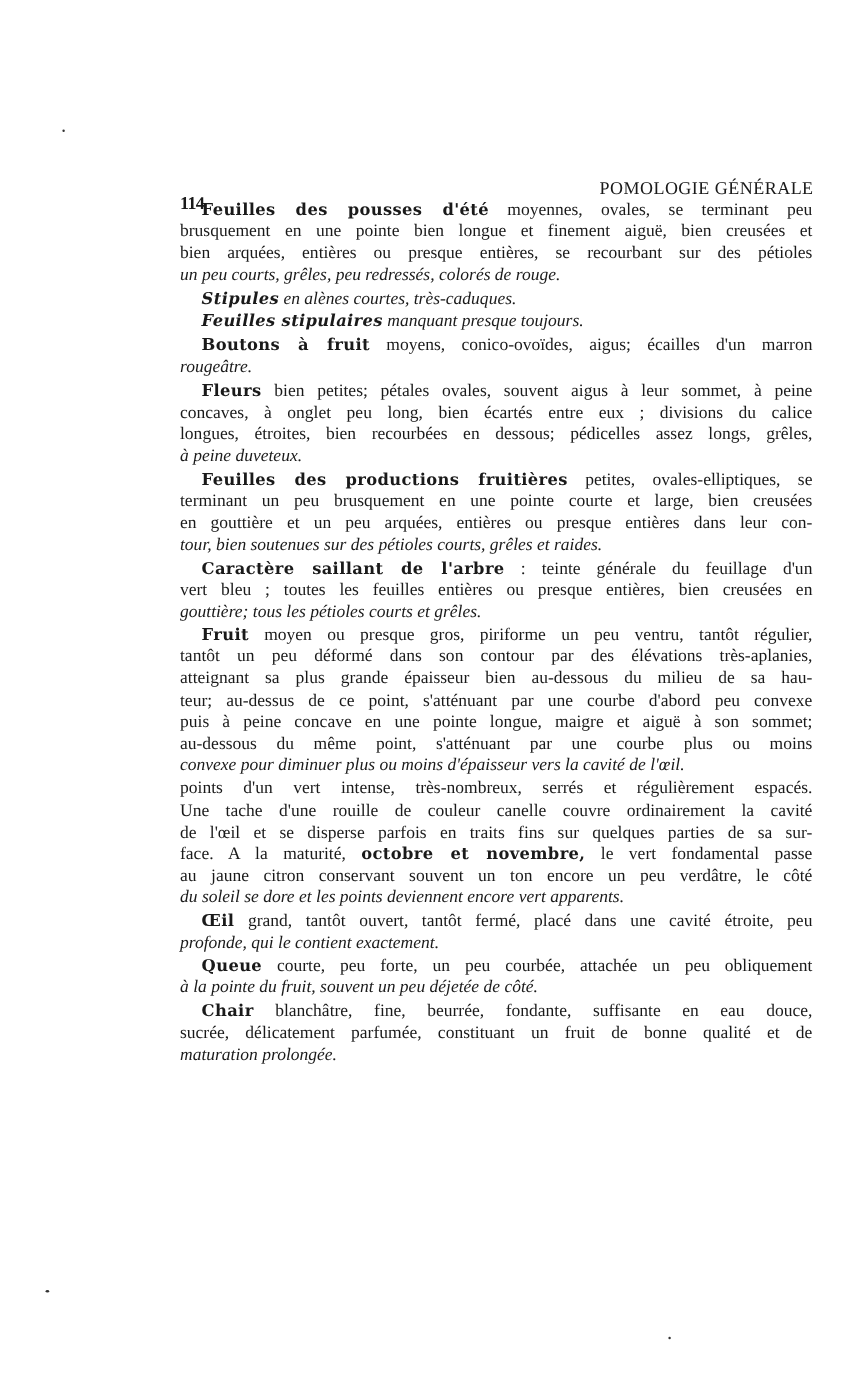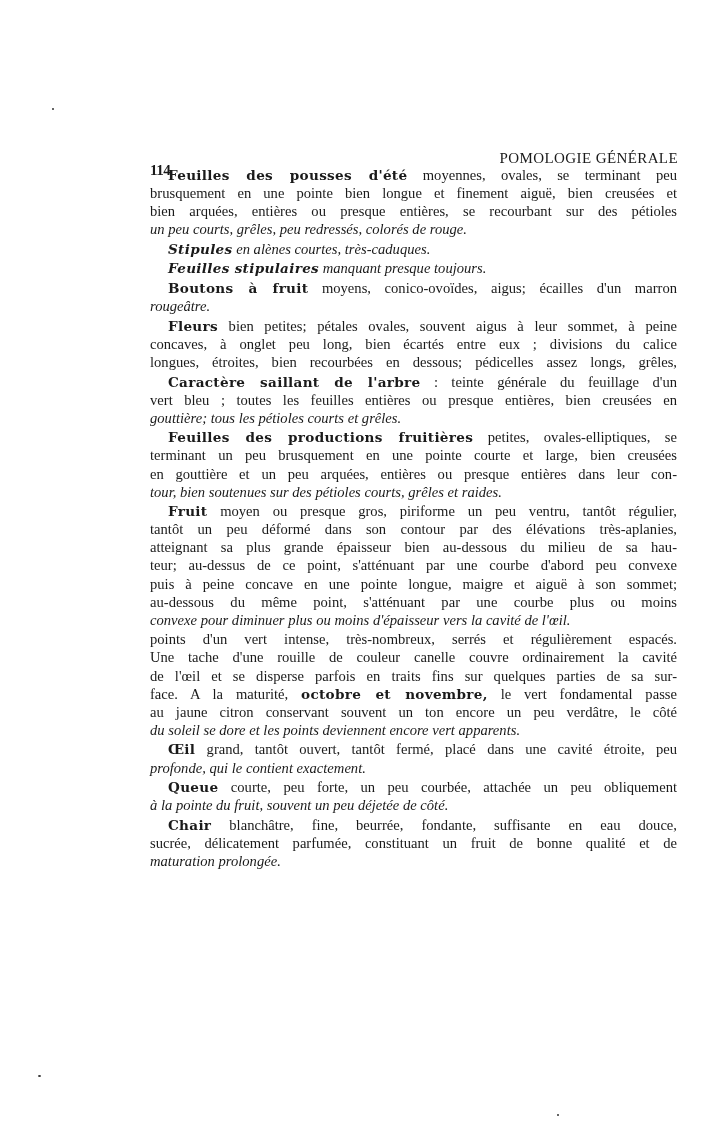--- a/index.html
+++ b/index.html
@@ -46,31 +46,32 @@
         <span class="line first last"><span class="kw">Feuilles stipulaires</span><span> manquant presque toujours.</span></span>
       </div>
       <div class="para">
         <span class="line first"><span class="kw">Boutons à fruit</span><span> moyens, conico-ovoïdes, aigus; écailles d'un marron</span></span>
         <span class="line last"><span>rougeâtre.</span></span>
       </div>
       <div class="para">
         <span class="line first"><span class="kw">Fleurs</span><span> bien petites; pétales ovales, souvent aigus à leur sommet, à peine</span></span>
         <span class="line"><span>concaves, à onglet peu long, bien écartés entre eux ; divisions du calice</span></span>
         <span class="line"><span>longues, étroites, bien recourbées en dessous; pédicelles assez longs, grêles,</span></span>
-      </div>
-      <div class="para">
-        <span class="line first"><span class="kw">Caractère saillant de l'arbre</span><span> : teinte générale du feuillage d'un</span></span>
-        <span class="line"><span>vert bleu ; toutes les feuilles entières ou presque entières, bien creusées en</span></span>
-        <span class="line last"><span>gouttière; tous les pétioles courts et grêles.</span></span>
+        <span class="line last"><span>à peine duveteux.</span></span>
       </div>
       <div class="para">
         <span class="line first"><span class="kw">Feuilles des productions fruitières</span><span> petites, ovales-elliptiques, se</span></span>
         <span class="line"><span>terminant un peu brusquement en une pointe courte et large, bien creusées</span></span>
         <span class="line"><span>en gouttière et un peu arquées, entières ou presque entières dans leur con-</span></span>
         <span class="line last"><span>tour, bien soutenues sur des pétioles courts, grêles et raides.</span></span>
+      </div>
+      <div class="para">
+        <span class="line first"><span class="kw">Caractère saillant de l'arbre</span><span> : teinte générale du feuillage d'un</span></span>
+        <span class="line"><span>vert bleu ; toutes les feuilles entières ou presque entières, bien creusées en</span></span>
+        <span class="line last"><span>gouttière; tous les pétioles courts et grêles.</span></span>
       </div>
       <div class="para">
         <span class="line first"><span class="kw">Fruit</span><span> moyen ou presque gros, piriforme un peu ventru, tantôt régulier,</span></span>
         <span class="line"><span>tantôt un peu déformé dans son contour par des élévations très-aplanies,</span></span>
         <span class="line"><span>atteignant sa plus grande épaisseur bien au-dessous du milieu de sa hau-</span></span>
         <span class="line"><span>teur; au-dessus de ce point, s'atténuant par une courbe d'abord peu convexe</span></span>
         <span class="line"><span>puis à peine concave en une pointe longue, maigre et aiguë à son sommet;</span></span>
         <span class="line"><span>au-dessous du même point, s'atténuant par une courbe plus ou moins</span></span>
         <span class="line last"><span>convexe pour diminuer plus ou moins d'épaisseur vers la cavité de l'œil.</span></span>
       </div>

